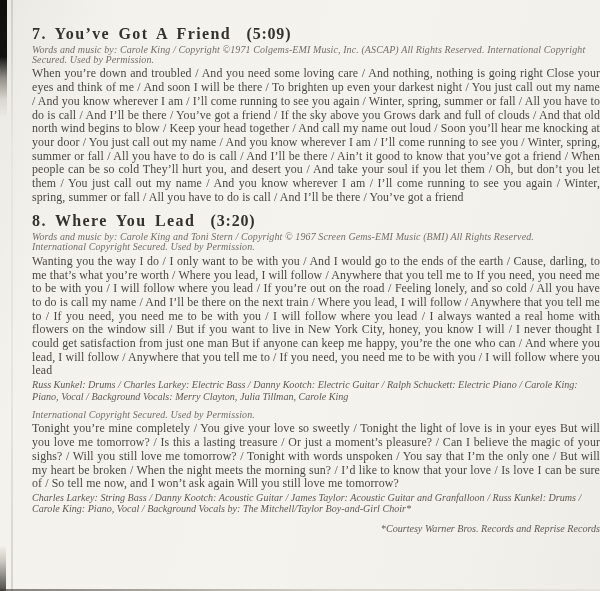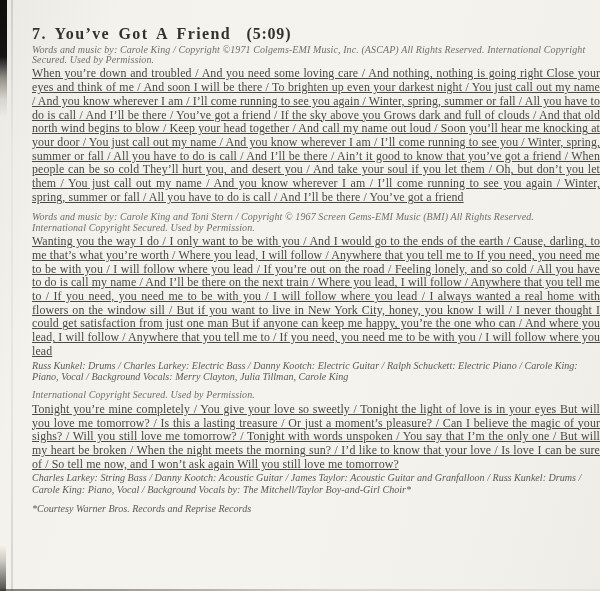--- a/index.html
+++ b/index.html
@@ -70,36 +70,36 @@
     letter-spacing: 0.1px;
     color: #716f68;
   }
   .lyrics {
     margin: 1px 0 1px 0;
     font-size: 11.9px;
     line-height: 13.7px;
     letter-spacing: 0.1px;
     text-align: justify;
     color: #4a4842;
-    text-decoration: underline;
   }
   .musicians {
     margin: 0;
     font-style: italic;
     font-size: 10.1px;
     line-height: 11.4px;
     color: #5c5a53;
   }
   .song { margin: 0 0 8px 0; }
   .footnote {
     margin: 0;
     font-style: italic;
     font-size: 10.1px;
     line-height: 11.4px;
     color: #5c5a53;
+    text-align: right;
   }
 </style>
 </head>
 <body>
 
 <div class="page">
 
   <div class="artifact bar-top-left"></div>
   <div class="artifact left-crease"></div>
   <div class="artifact bottom-left-sliver"></div>
@@ -112,20 +112,24 @@
         <span>7. You’ve Got A Friend</span>
         <span class="duration">(5:09)</span>
       </h2>
       <div class="credits">
         <div class="credit-line">Words and music by: Carole King / Copyright ©1971 Colgems-EMI Music, Inc. (ASCAP) All Rights Reserved. International Copyright Secured. Used by Permission.</div>
       </div>
       <p class="lyrics">When you’re down and troubled / And you need some loving care / And nothing, nothing is going right Close your eyes and think of me / And soon I will be there / To brighten up even your darkest night / You just call out my name / And you know wherever I am / I’ll come running to see you again / Winter, spring, summer or fall / All you have to do is call / And I’ll be there / You’ve got a friend / If the sky above you Grows dark and full of clouds / And that old north wind begins to blow / Keep your head together / And call my name out loud / Soon you’ll hear me knocking at your door / You just call out my name / And you know wherever I am / I’ll come running to see you / Winter, spring, summer or fall / All you have to do is call / And I’ll be there / Ain’t it good to know that you’ve got a friend / When people can be so cold They’ll hurt you, and desert you / And take your soul if you let them / Oh, but don’t you let them / You just call out my name / And you know wherever I am / I’ll come running to see you again / Winter, spring, summer or fall / All you have to do is call / And I’ll be there / You’ve got a friend</p>
     </section>
 
     <section class="song">
+      <h2 class="song-title">
+        <span>8. Where You Lead</span>
+        <span class="duration">(3:20)</span>
+      </h2>
       <div class="credits">
         <div class="credit-line">Words and music by: Carole King and Toni Stern / Copyright © 1967 Screen Gems-EMI Music (BMI) All Rights Reserved.</div>
         <div class="credit-line">International Copyright Secured. Used by Permission.</div>
       </div>
       <p class="lyrics">Wanting you the way I do / I only want to be with you / And I would go to the ends of the earth / Cause, darling, to me that’s what you’re worth / Where you lead, I will follow / Anywhere that you tell me to If you need, you need me to be with you / I will follow where you lead / If you’re out on the road / Feeling lonely, and so cold / All you have to do is call my name / And I’ll be there on the next train / Where you lead, I will follow / Anywhere that you tell me to / If you need, you need me to be with you / I will follow where you lead / I always wanted a real home with flowers on the window sill / But if you want to live in New York City, honey, you know I will / I never thought I could get satisfaction from just one man But if anyone can keep me happy, you’re the one who can / And where you lead, I will follow / Anywhere that you tell me to / If you need, you need me to be with you / I will follow where you lead</p>
       <p class="musicians">Russ Kunkel: Drums / Charles Larkey: Electric Bass / Danny Kootch: Electric Guitar / Ralph Schuckett: Electric Piano / Carole King: Piano, Vocal / Background Vocals: Merry Clayton, Julia Tillman, Carole King</p>
     </section>
 
     <section class="song">
       <div class="credits">

